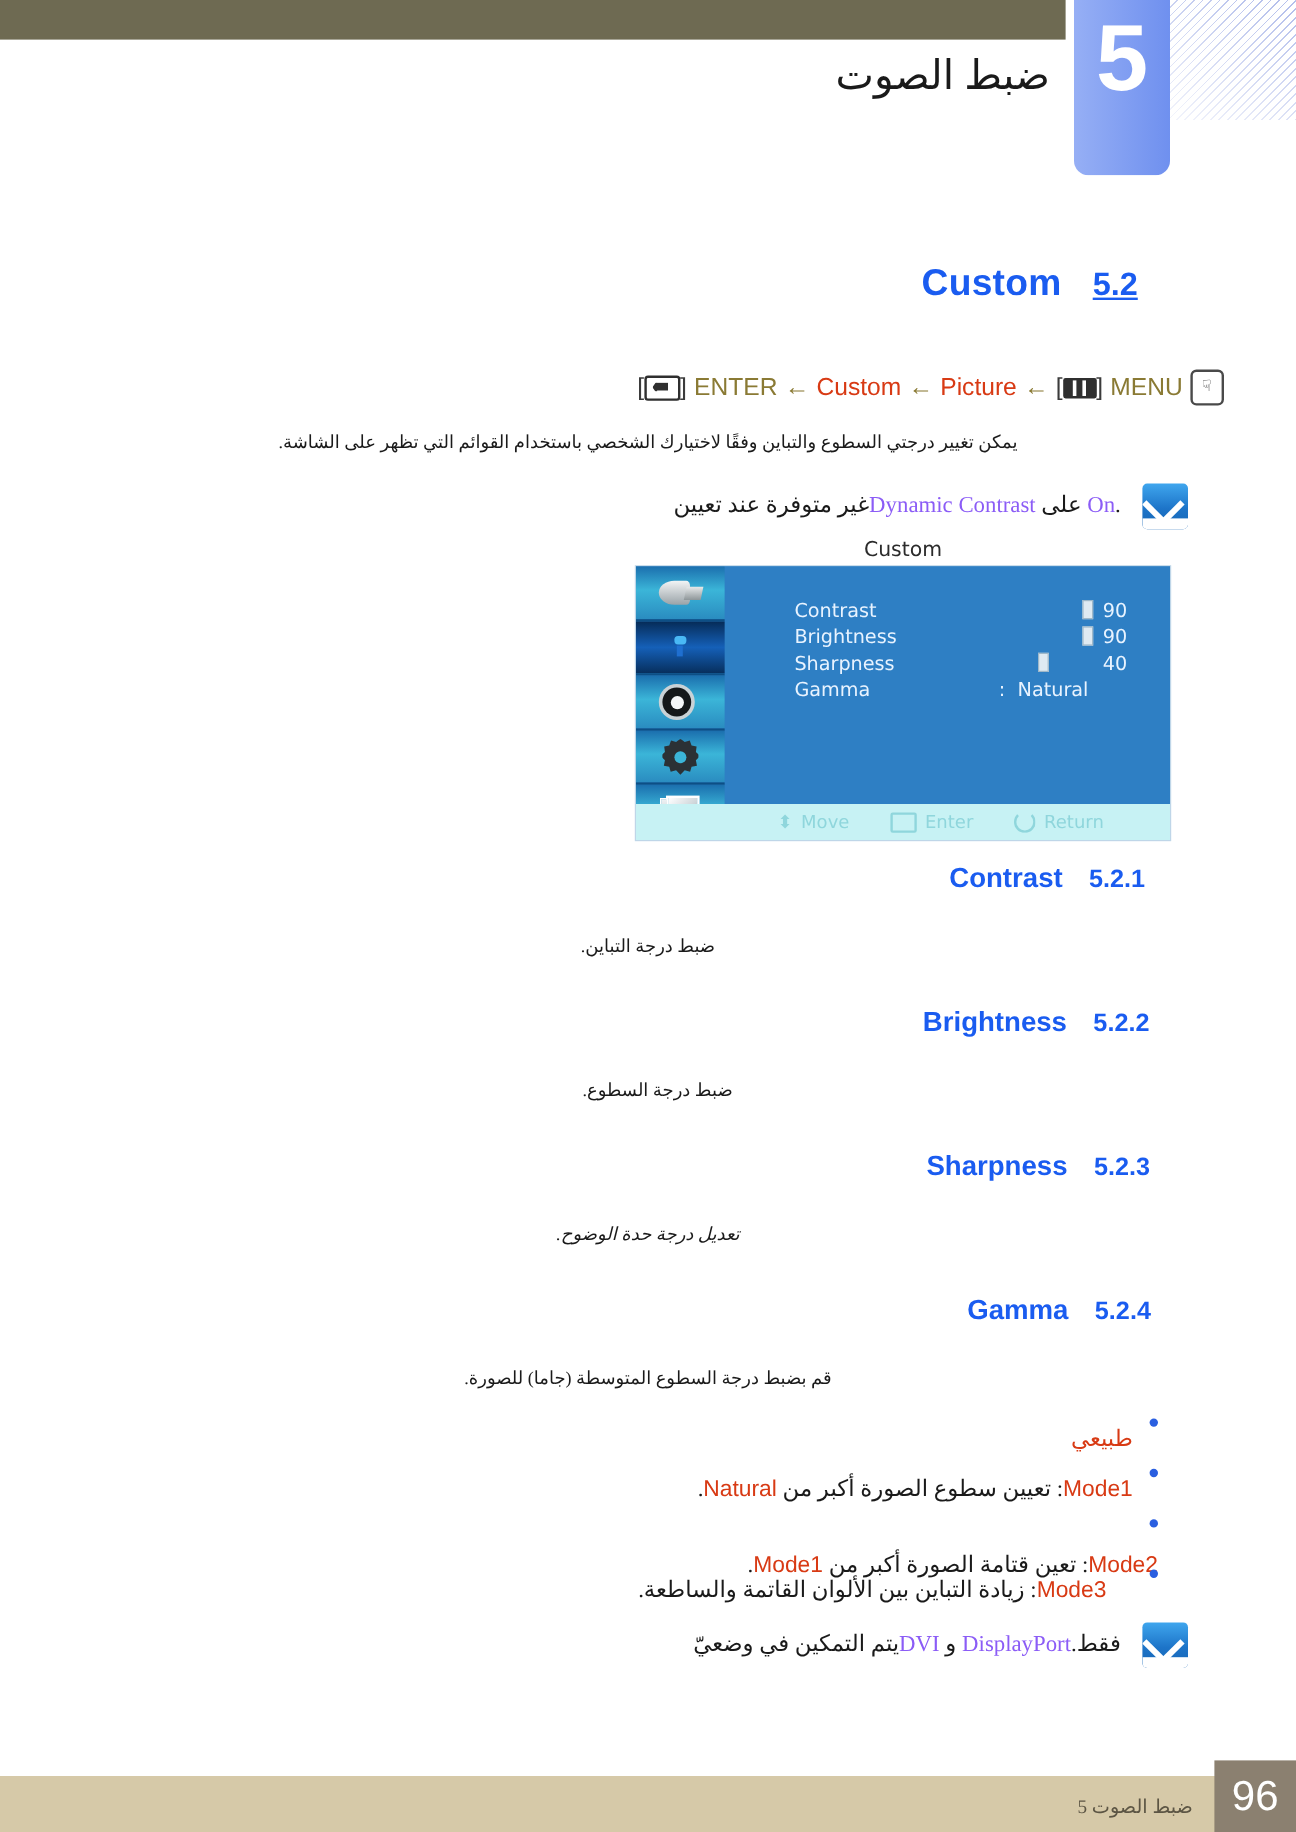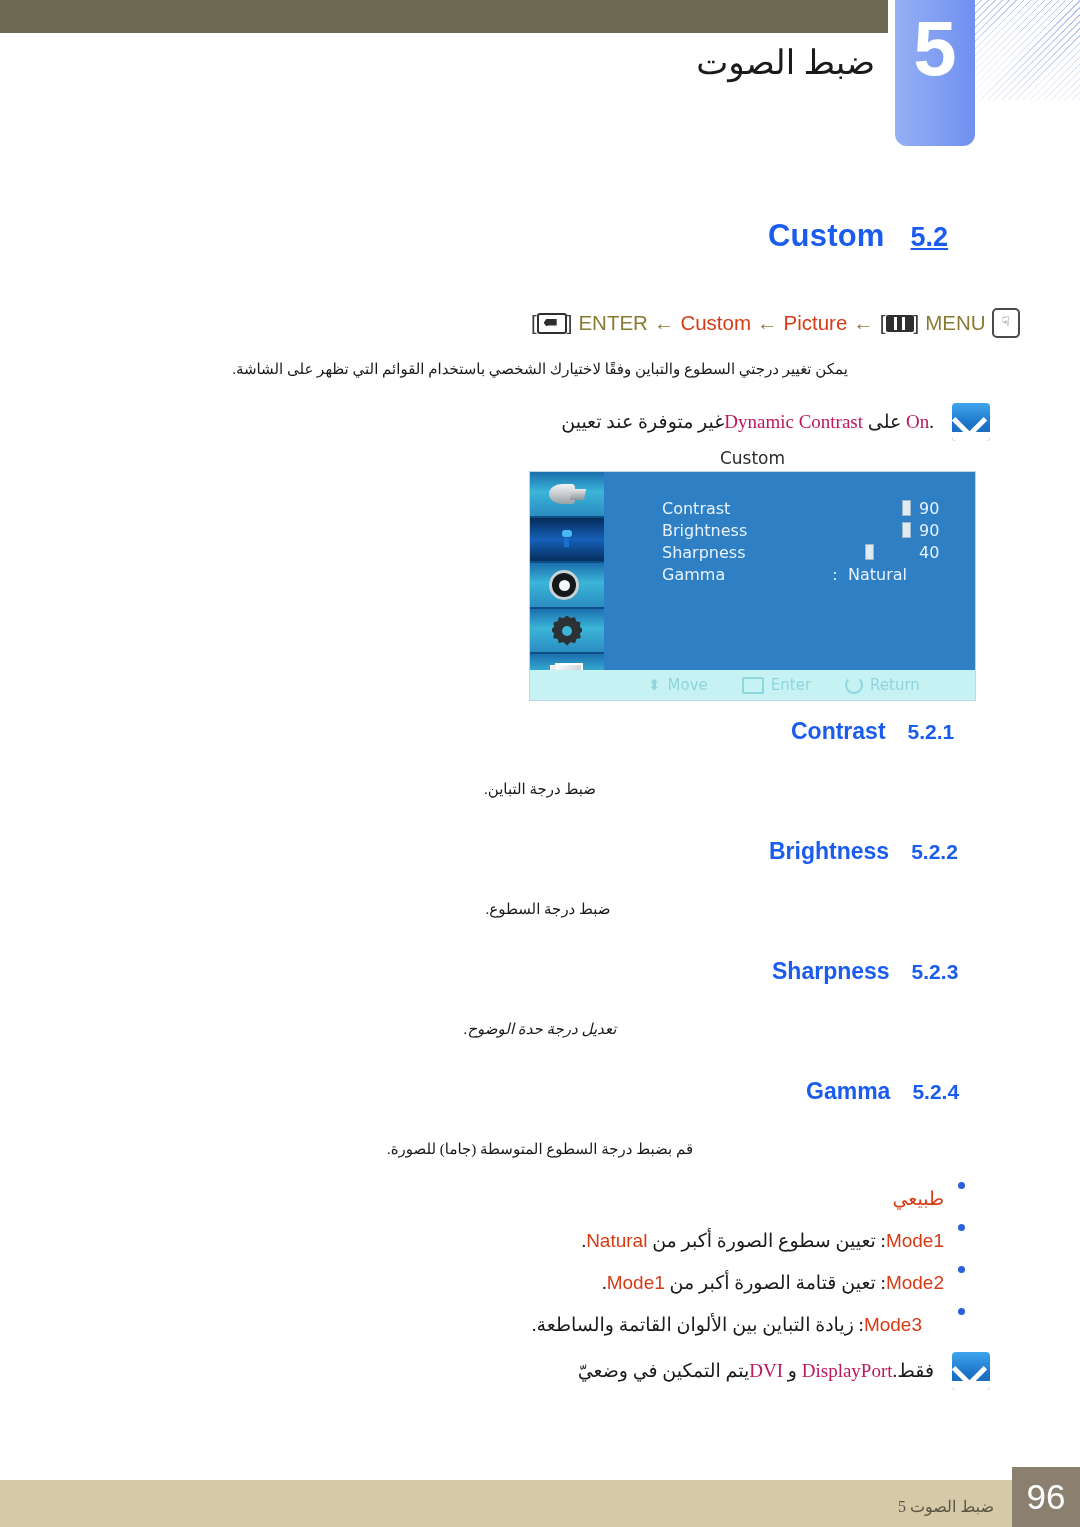--- a/index.html
+++ b/index.html
@@ -106,21 +106,21 @@
   .note-icon:before{
     content:"";position:absolute;left:5px;top:5px;width:20px;height:20px;
     border-left:5px solid #ffffff;border-bottom:5px solid #ffffff;
     transform:rotate(-45deg);
   }
   .note-icon:after{
     content:"";position:absolute;left:0;bottom:0;width:100%;height:9px;
     background:#ffffff;
   }
   .note-text{font-size:19px;line-height:1.45;}
-  .note-text .red{color:#be185d;}
+  .note-text .red{color:#8b5cf6;}
 
   
   .bullet{
     position:absolute;display:flex;align-items:flex-start;gap:14px;direction:rtl;
     font-size:19px;
   }
   .bullet .dot{
     flex:0 0 auto;width:7px;height:7px;border-radius:50%;
     background:#2a5fe0;transform:translateY(-5px);
   }
@@ -388,21 +388,21 @@
   <div class="bullet" style="right:115px;top:1187px;">
     <span class="dot"></span>
     <span class="orange-ar">طبيعي</span>
   </div>
 
   <div class="bullet" style="right:115px;top:1229px;">
     <span class="dot"></span>
     <span class="btxt"><span class="red">Mode1</span><span>: تعيين سطوع الصورة أكبر من </span><span class="red">Natural</span><span>.</span></span>
   </div>
 
-  <div class="bullet" style="right:115px;top:1271px;">
+  <div class="bullet" style="right:115px;top:1271px;flex-direction:column;">
     <span class="dot"></span>
     <span class="btxt"><span class="red">Mode2</span><span>: تعين قتامة الصورة أكبر من </span><span class="red">Mode1</span><span>.</span></span>
   </div>
 
   <div class="bullet" style="right:115px;top:1313px;gap:36px;">
     <span class="dot"></span>
     <span class="btxt"><span class="red">Mode3</span><span>: زيادة التباين بين الألوان القاتمة والساطعة.</span></span>
   </div>
 
   <div class="note" style="right:90px;top:1352px;width:875px;justify-content:flex-start;">

